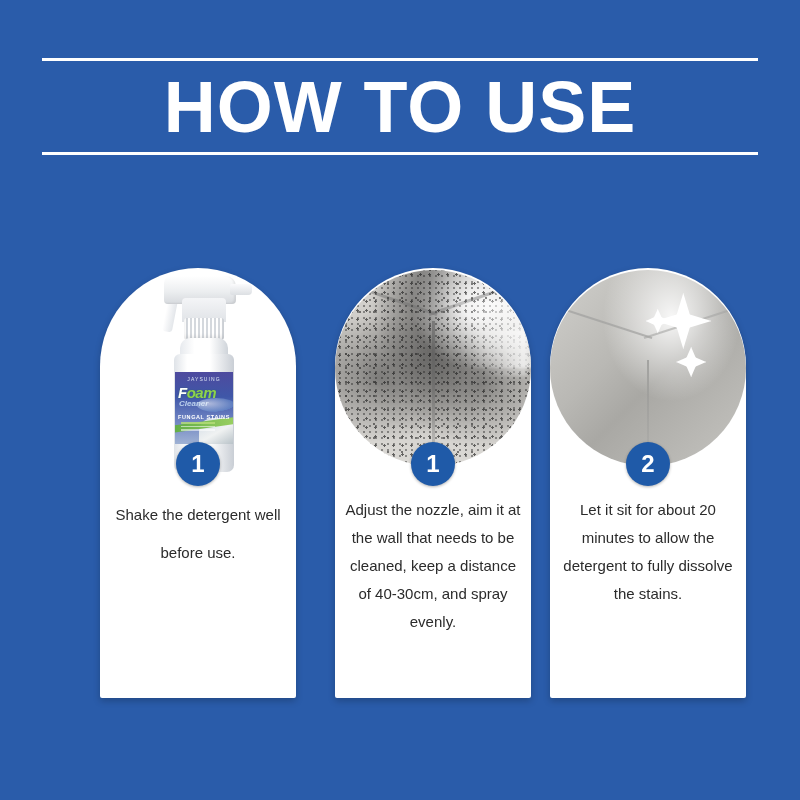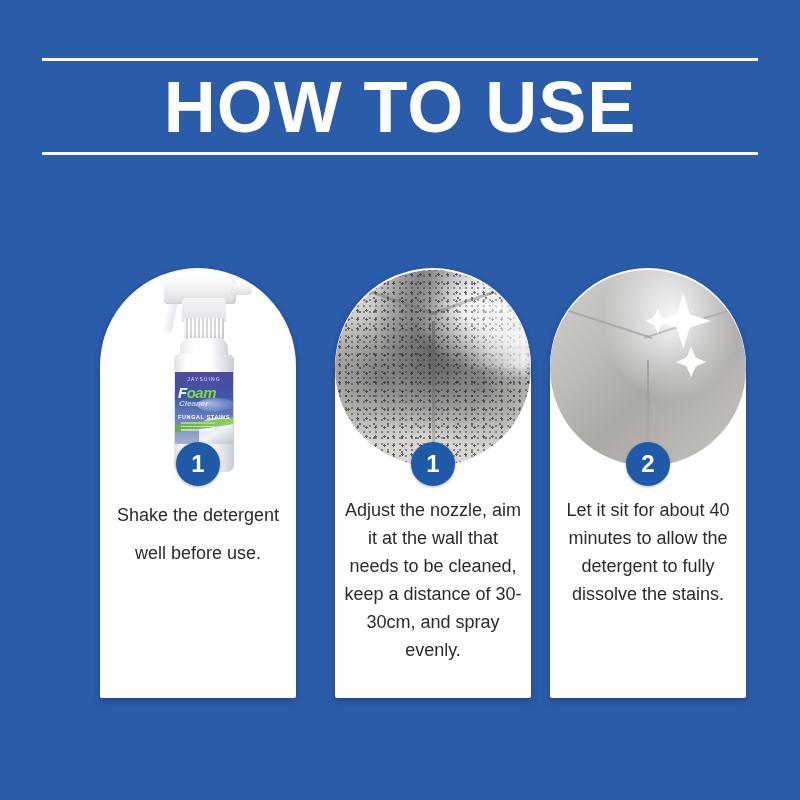--- a/index.html
+++ b/index.html
@@ -382,21 +382,21 @@
   }
 
   
   .caption {
     position: absolute;
     left: 8px;
     right: 8px;
     top: 228px;
     text-align: center;
     color: #2b2b2b;
-    font-size: 18px;
+    font-size: 15px;
     line-height: 28px;
     font-family: "Liberation Sans", sans-serif;
   }
   .caption.loose { line-height: 38px; }
 </style>
 </head>
 <body>
 
 <div id="header">
   <div class="rule top"></div>
@@ -441,31 +441,31 @@
       <div class="photo-circle mold">
         <div class="seam-l"></div>
         <div class="seam-r"></div>
         <div class="seam-v"></div>
         <div class="speck"></div>
         <div class="spray"></div>
         <div class="spray2"></div>
       </div>
     </div>
     <div class="badge">1</div>
-    <div class="caption">Adjust the nozzle, aim it at the wall that needs to be cleaned, keep a distance of 30-30cm, and spray evenly.</div>
+    <div class="caption">Adjust the nozzle, aim it at the wall that needs to be cleaned, keep a distance of 40-30cm, and spray evenly.</div>
   </div>
 
   <div class="card c3">
     <div class="media">
       <div class="photo-circle clean">
         <div class="seam-l"></div>
         <div class="seam-r"></div>
         <div class="seam-v"></div>
         <div class="sparkle s2"></div>
         <div class="sparkle s1"></div>
         <div class="sparkle s3"></div>
       </div>
     </div>
     <div class="badge">2</div>
-    <div class="caption">Let it sit for about 40 minutes to allow the detergent to fully dissolve the stains.</div>
+    <div class="caption">Let it sit for about 20 minutes to allow the detergent to fully dissolve the stains.</div>
   </div>
 
 </div>
 
 </body></html>

